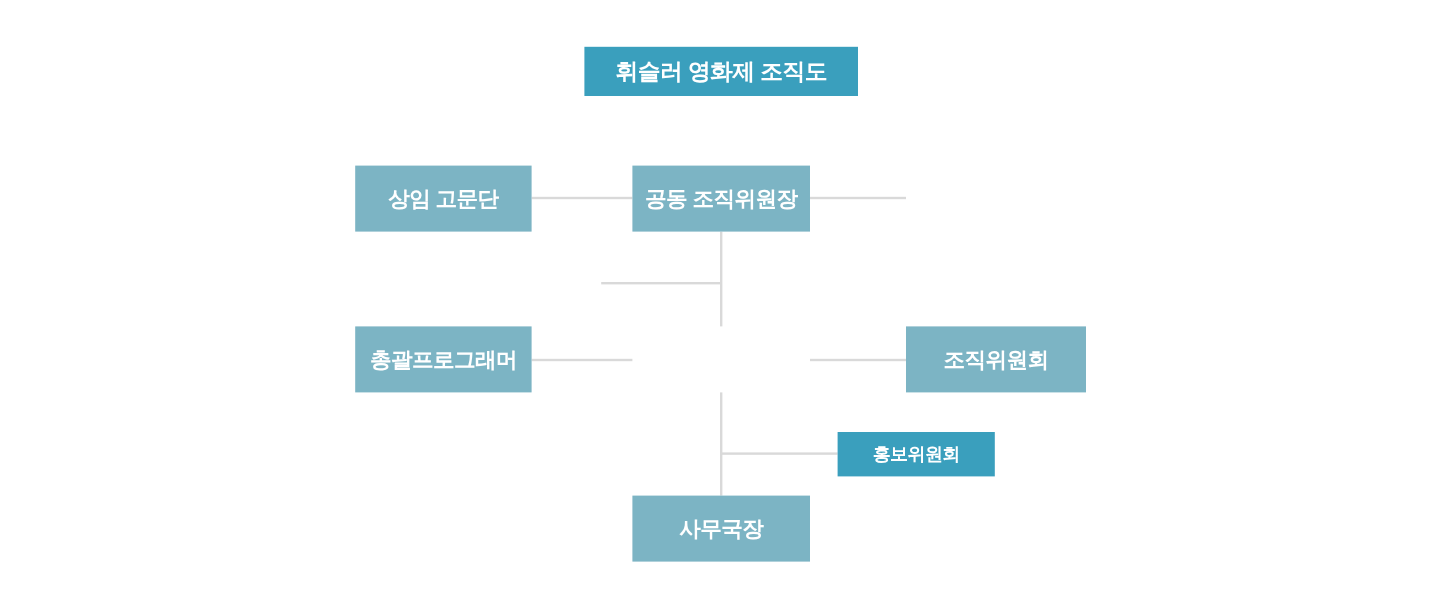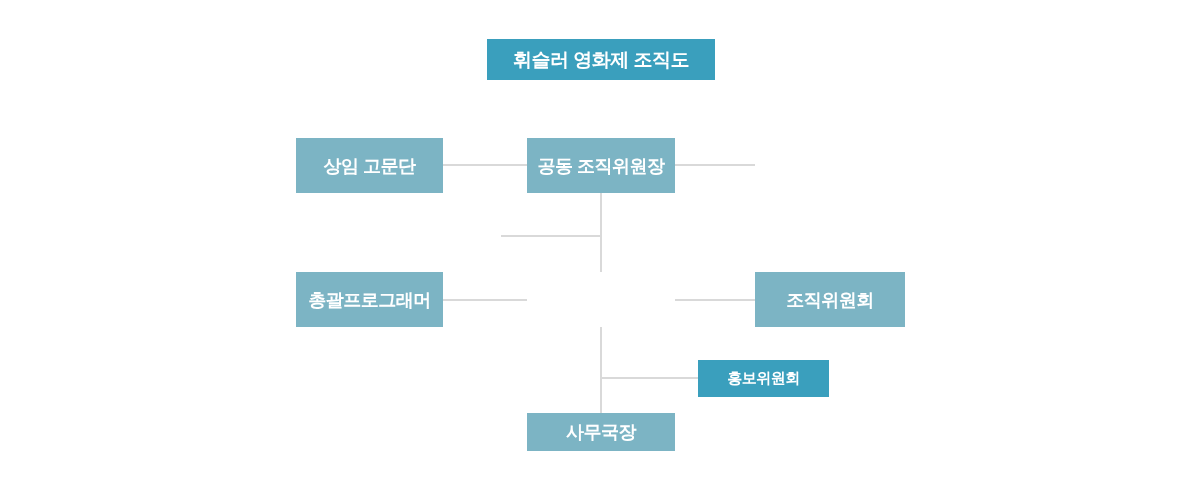--- a/index.html
+++ b/index.html
@@ -49,21 +49,21 @@
 
   
   .n-programmer { left: 296px; top: 272px; width: 147px; height: 55px; font-size: 18px; }
   .n-execchair  { left: 527px; top: 272px; width: 148px; height: 55px; font-size: 18px; }
   .n-execcom    { left: 755px; top: 272px; width: 150px; height: 55px; font-size: 18px; }
 
   
   .n-pr        { left: 698px; top: 360px; width: 131px; height: 37px; font-size: 15px; }
 
   
-  .n-secretary { left: 527px; top: 413px; width: 148px; height: 38px; font-size: 18px; }
+  .n-secretary { left: 527px; top: 413px; width: 148px; height: 55px; font-size: 18px; }
 
   .line {
     position: absolute;
     background: var(--connector);
     z-index: 1;
   }
   .h { height: 2px; }
   .v { width: 2px; }
 
   .l-adv-cochair   { left: 443px; top: 164px; width: 84px; }

